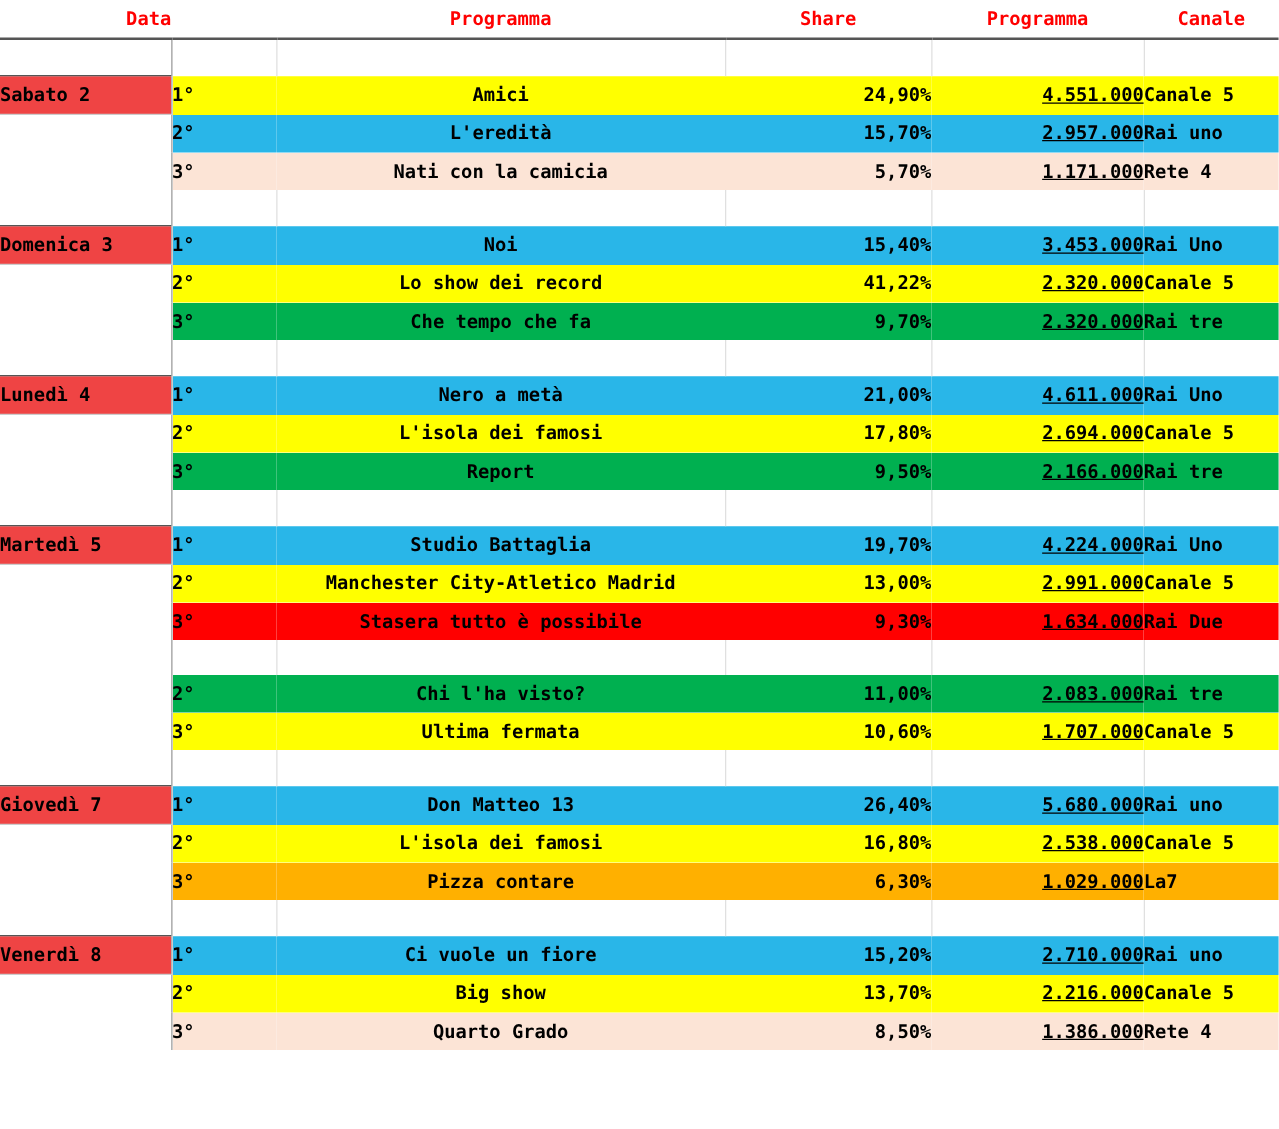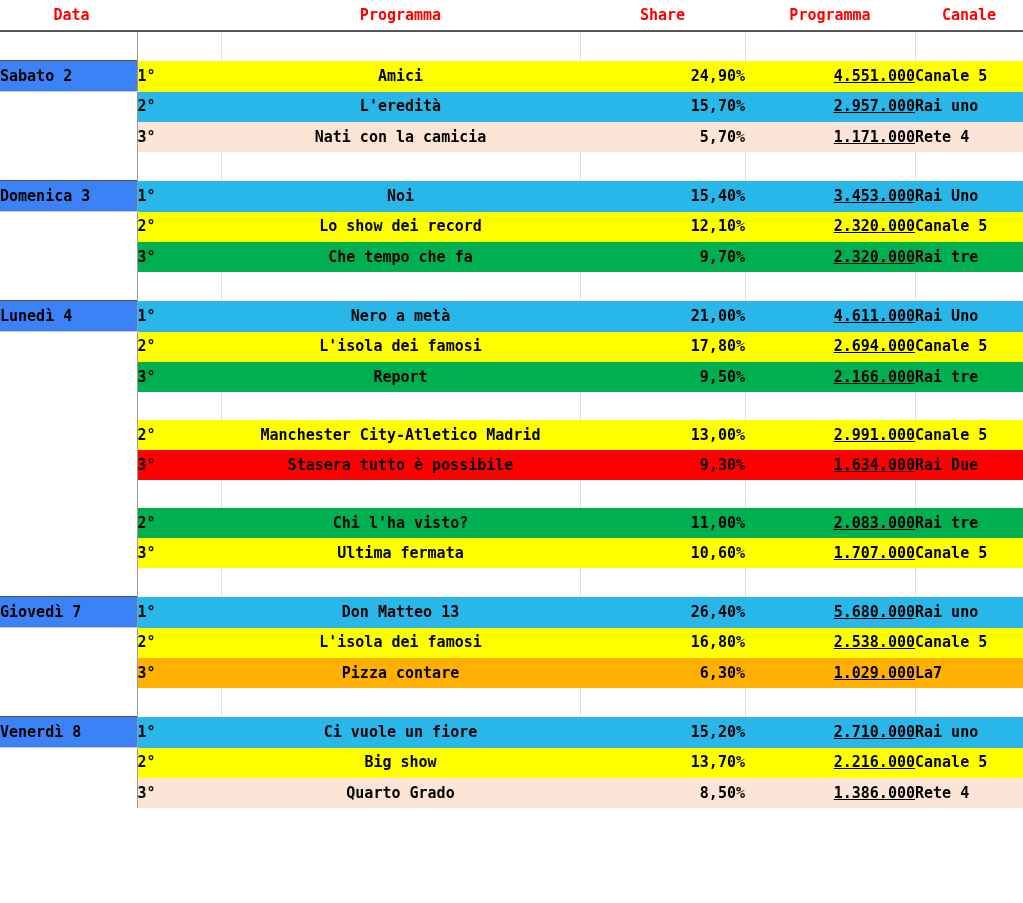--- a/index.html
+++ b/index.html
@@ -41,21 +41,21 @@
   
   tr.header td {
     color: #ff0000;
     font-size: 15px;
     font-weight: bold;
     text-align: center;
     height: 30px;
     border-bottom: 2px solid #555555;
   }
   tr.header td.hdr-date {
-    text-align: center;
+    text-align: right;
     padding-left: 6px;
   }
   tr.header td.hdr-blank { border-bottom: 2px solid #555555; }
 
   
   td.date {
     text-align: left;
     padding-left: 6px;
     color: #000000;
     border-right: 1px solid #999999;
@@ -83,21 +83,21 @@
   
   tr.gap td { height: 28px; background: #ffffff; }
 
   
   .bg-yellow { background: #ffff00; color: #000000; }
   .bg-blue   { background: #29b6e8; color: #000000; }
   .bg-pink   { background: #fce4d6; color: #000000; }
   .bg-green  { background: #00b050; color: #000000; }
   .bg-red    { background: #ff0000; color: #000000; }
   .bg-orange { background: #ffb000; color: #000000; }
-  .bg-white  { background: #3b82f6; color: #000000; }
+  .bg-white  { background: #ef4444; color: #000000; }
 
   
   .vline-right { border-right: 1px solid #999999; }
 
   
   tr.gap td.sep-prog { border-right: 1px solid #e0e0e0; }
   tr.gap td.sep-share { border-right: 1px solid #e0e0e0; }
   tr.gap td.sep-spet { border-right: 1px solid #e0e0e0; }
   tr.gap td.sep-rank { border-right: 1px solid #e0e0e0; }
 </style>
@@ -167,21 +167,21 @@
         <td class="rank bg-blue">1°</td>
         <td class="prog bg-blue">Noi</td>
         <td class="share bg-blue">15,40%</td>
         <td class="spet bg-blue">3.453.000</td>
         <td class="canale bg-blue">Rai Uno</td>
       </tr>
       <tr>
         <td class="date date-empty"></td>
         <td class="rank bg-yellow">2°</td>
         <td class="prog bg-yellow">Lo show dei record</td>
-        <td class="share bg-yellow">12,10%</td>
+        <td class="share bg-yellow">41,22%</td>
         <td class="spet bg-yellow">2.320.000</td>
         <td class="canale bg-yellow">Canale 5</td>
       </tr>
       <tr>
         <td class="date date-empty"></td>
         <td class="rank bg-green">3°</td>
         <td class="prog bg-green">Che tempo che fa</td>
         <td class="share bg-green">9,70%</td>
         <td class="spet bg-green">2.320.000</td>
         <td class="canale bg-green">Rai tre</td>
@@ -220,20 +220,28 @@
       </tr>
       <tr class="gap">
         <td class="bg-white vline-right"></td>
         <td class="bg-white sep-rank"></td>
         <td class="bg-white sep-prog"></td>
         <td class="bg-white sep-share"></td>
         <td class="bg-white sep-spet"></td>
         <td class="bg-white"></td>
       </tr>
       <tr>
+        <td class="date date-top bg-white">Martedì 5</td>
+        <td class="rank bg-blue">1°</td>
+        <td class="prog bg-blue">Studio Battaglia</td>
+        <td class="share bg-blue">19,70%</td>
+        <td class="spet bg-blue">4.224.000</td>
+        <td class="canale bg-blue">Rai Uno</td>
+      </tr>
+      <tr>
         <td class="date date-empty"></td>
         <td class="rank bg-yellow">2°</td>
         <td class="prog bg-yellow">Manchester City-Atletico Madrid</td>
         <td class="share bg-yellow">13,00%</td>
         <td class="spet bg-yellow">2.991.000</td>
         <td class="canale bg-yellow">Canale 5</td>
       </tr>
       <tr>
         <td class="date date-empty"></td>
         <td class="rank bg-red">3°</td>

